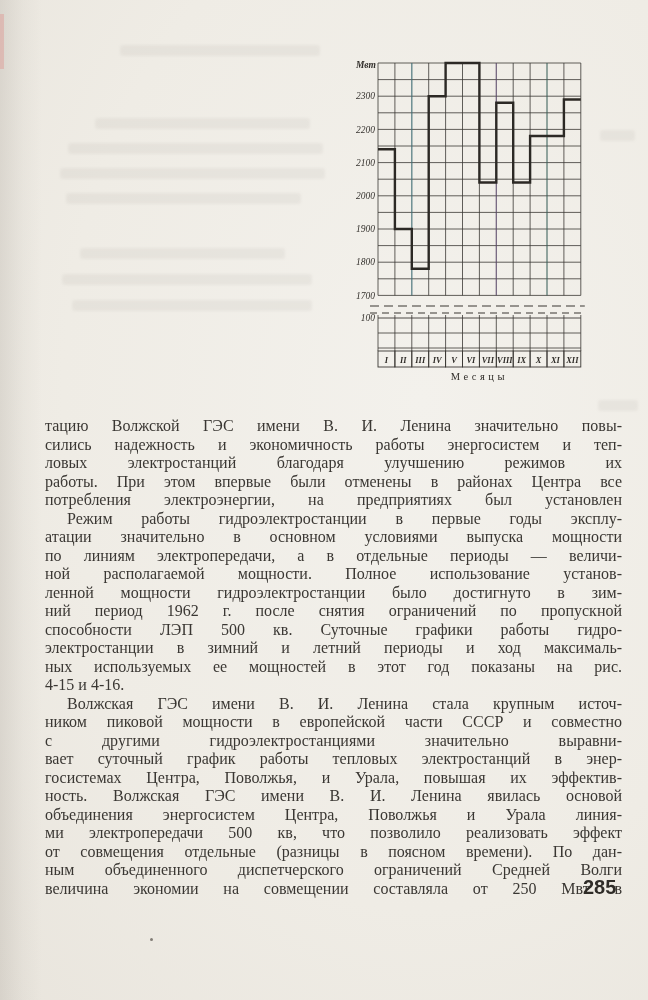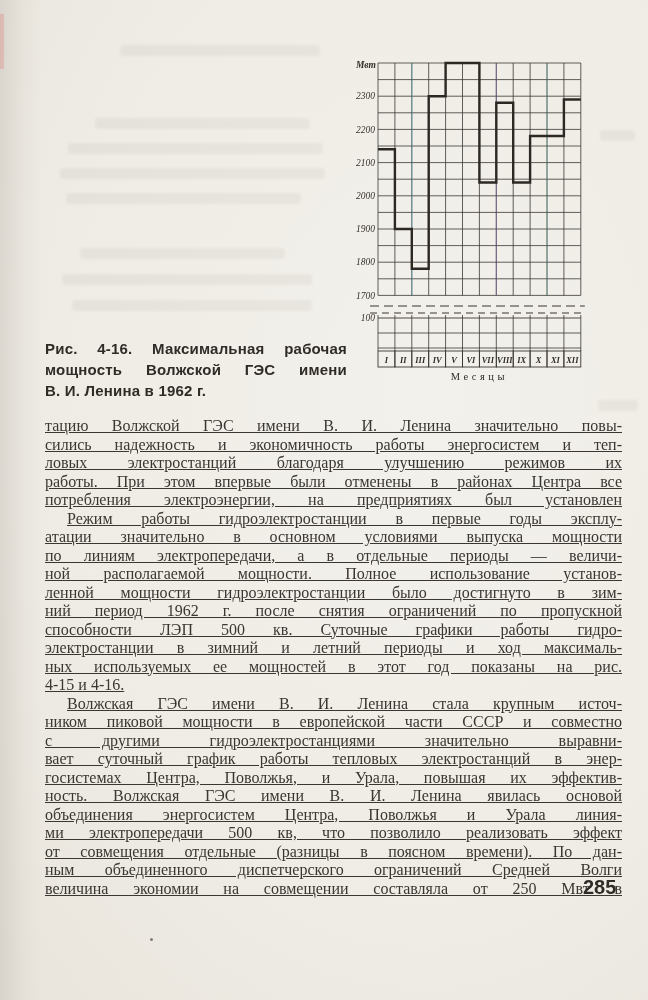--- a/index.html
+++ b/index.html
@@ -17,21 +17,21 @@
   .figure{position:absolute;left:352px;top:52px;width:240px;height:340px;}
   .figure svg{display:block;}
 
   .caption{position:absolute;left:45px;top:338px;width:302px;
     font-family:"Liberation Sans", sans-serif;font-weight:700;font-size:15px;line-height:21px;
     color:#2f2c28;letter-spacing:.2px;}
   .cap-line{text-align:justify;text-align-last:justify;}
   .cap-line.end{text-align-last:left;}
 
   .body-text{position:absolute;left:45px;top:417px;width:577px;
-    font-size:16px;line-height:18.5px;color:#3a3733;text-decoration:underline;}
+    font-size:16px;line-height:18.5px;color:#3a3733;}
   .bl{text-align:justify;text-align-last:justify;white-space:normal;}
   .bl.end{text-align-last:left;}
   .bl.ind{padding-left:22px;}
 
   .pagenum{position:absolute;left:583px;top:876px;
     font-family:"Liberation Sans", sans-serif;font-weight:700;font-size:20px;color:#2f2c28;}
   .dot-artifact{position:absolute;left:150px;top:938px;width:3px;height:3px;background:#55504a;border-radius:50%;opacity:.7;}
 </style>
 </head>
 <body>
@@ -134,25 +134,20 @@
         <text x="186.54999999999998" y="310.5" text-anchor="middle" font-size="8.4" font-style="italic" font-weight="bold" font-family="&quot;Liberation Serif&quot;, serif" fill="#2f2c28">X</text>
         <rect x="195" y="299" width="16.9" height="16" fill="none" stroke="#3a3733" stroke-width="0.9"></rect>
         <text x="203.45" y="310.5" text-anchor="middle" font-size="8.4" font-style="italic" font-weight="bold" font-family="&quot;Liberation Serif&quot;, serif" fill="#2f2c28">XI</text>
         <rect x="211.89999999999998" y="299" width="16.9" height="16" fill="none" stroke="#3a3733" stroke-width="0.9"></rect>
         <text x="220.34999999999997" y="310.5" text-anchor="middle" font-size="8.4" font-style="italic" font-weight="bold" font-family="&quot;Liberation Serif&quot;, serif" fill="#2f2c28">XII</text>
         <text x="127.39999999999999" y="328" text-anchor="middle" font-size="10.5" letter-spacing="3.5" font-family="&quot;Liberation Serif&quot;, serif" fill="#33302c">Месяцы</text>
         <path d="M 26 97.3 H 42.9 V 177.0 H 59.8 V 216.8 H 76.7 V 44.2 H 93.6 V 11.0 H 110.5 H 127.4 V 130.5 H 144.3 V 50.8 H 161.2 V 130.5 H 178.1 V 84.0 H 195.0 H 211.9 V 47.5 H 228.8" fill="none" stroke="#2c2925" stroke-width="2.4" stroke-linejoin="miter" stroke-linecap="butt"></path>
       </svg>
   </div>
 
-  <div class="caption">
-    <div class="cap-line">Рис. 4-16. Максимальная рабочая</div>
-    <div class="cap-line">мощность Волжской ГЭС имени</div>
-    <div class="cap-line end">В. И. Ленина в 1962 г.</div>
-  </div>
 
   <div class="body-text">
     <div>
       <div class="bl">тацию Волжской ГЭС имени В. И. Ленина значительно повы-</div>
       <div class="bl">сились надежность и экономичность работы энергосистем и теп-</div>
       <div class="bl">ловых электростанций благодаря улучшению режимов их</div>
       <div class="bl">работы. При этом впервые были отменены в районах Центра все</div>
       <div class="bl">потребления электроэнергии, на предприятиях был установлен</div>
     </div>
     <div>

